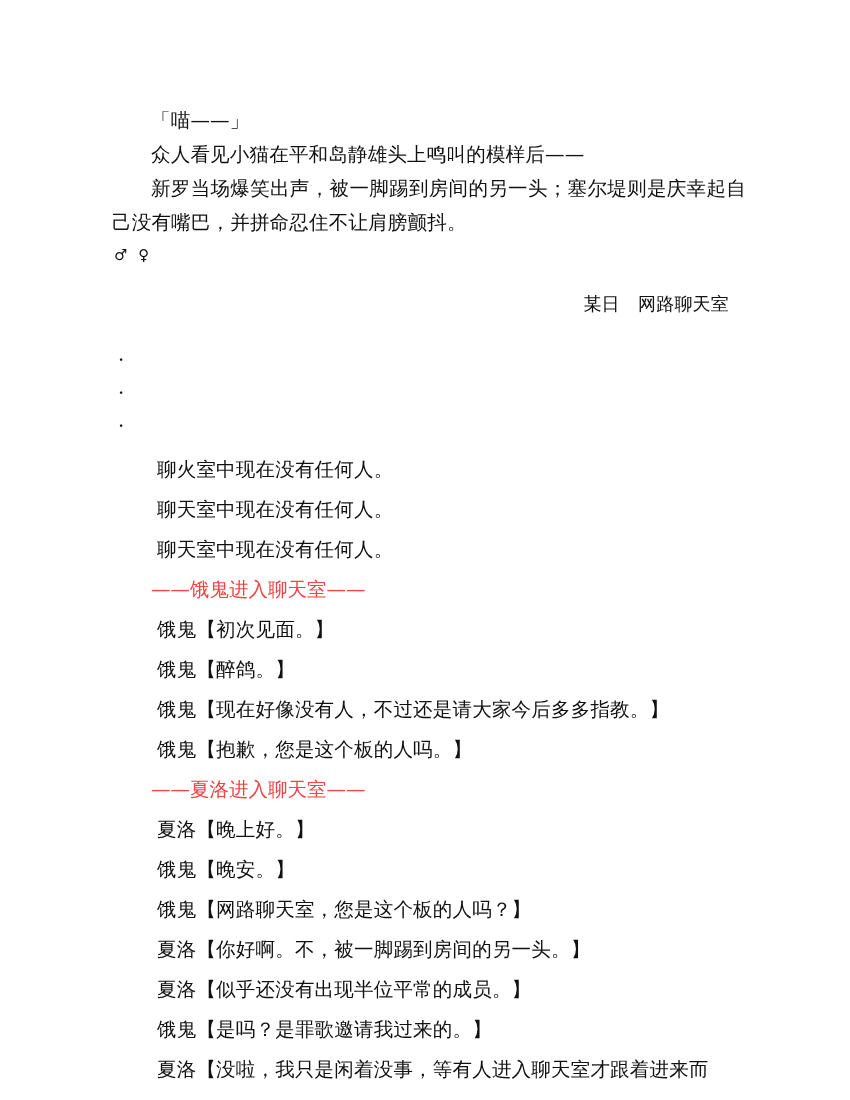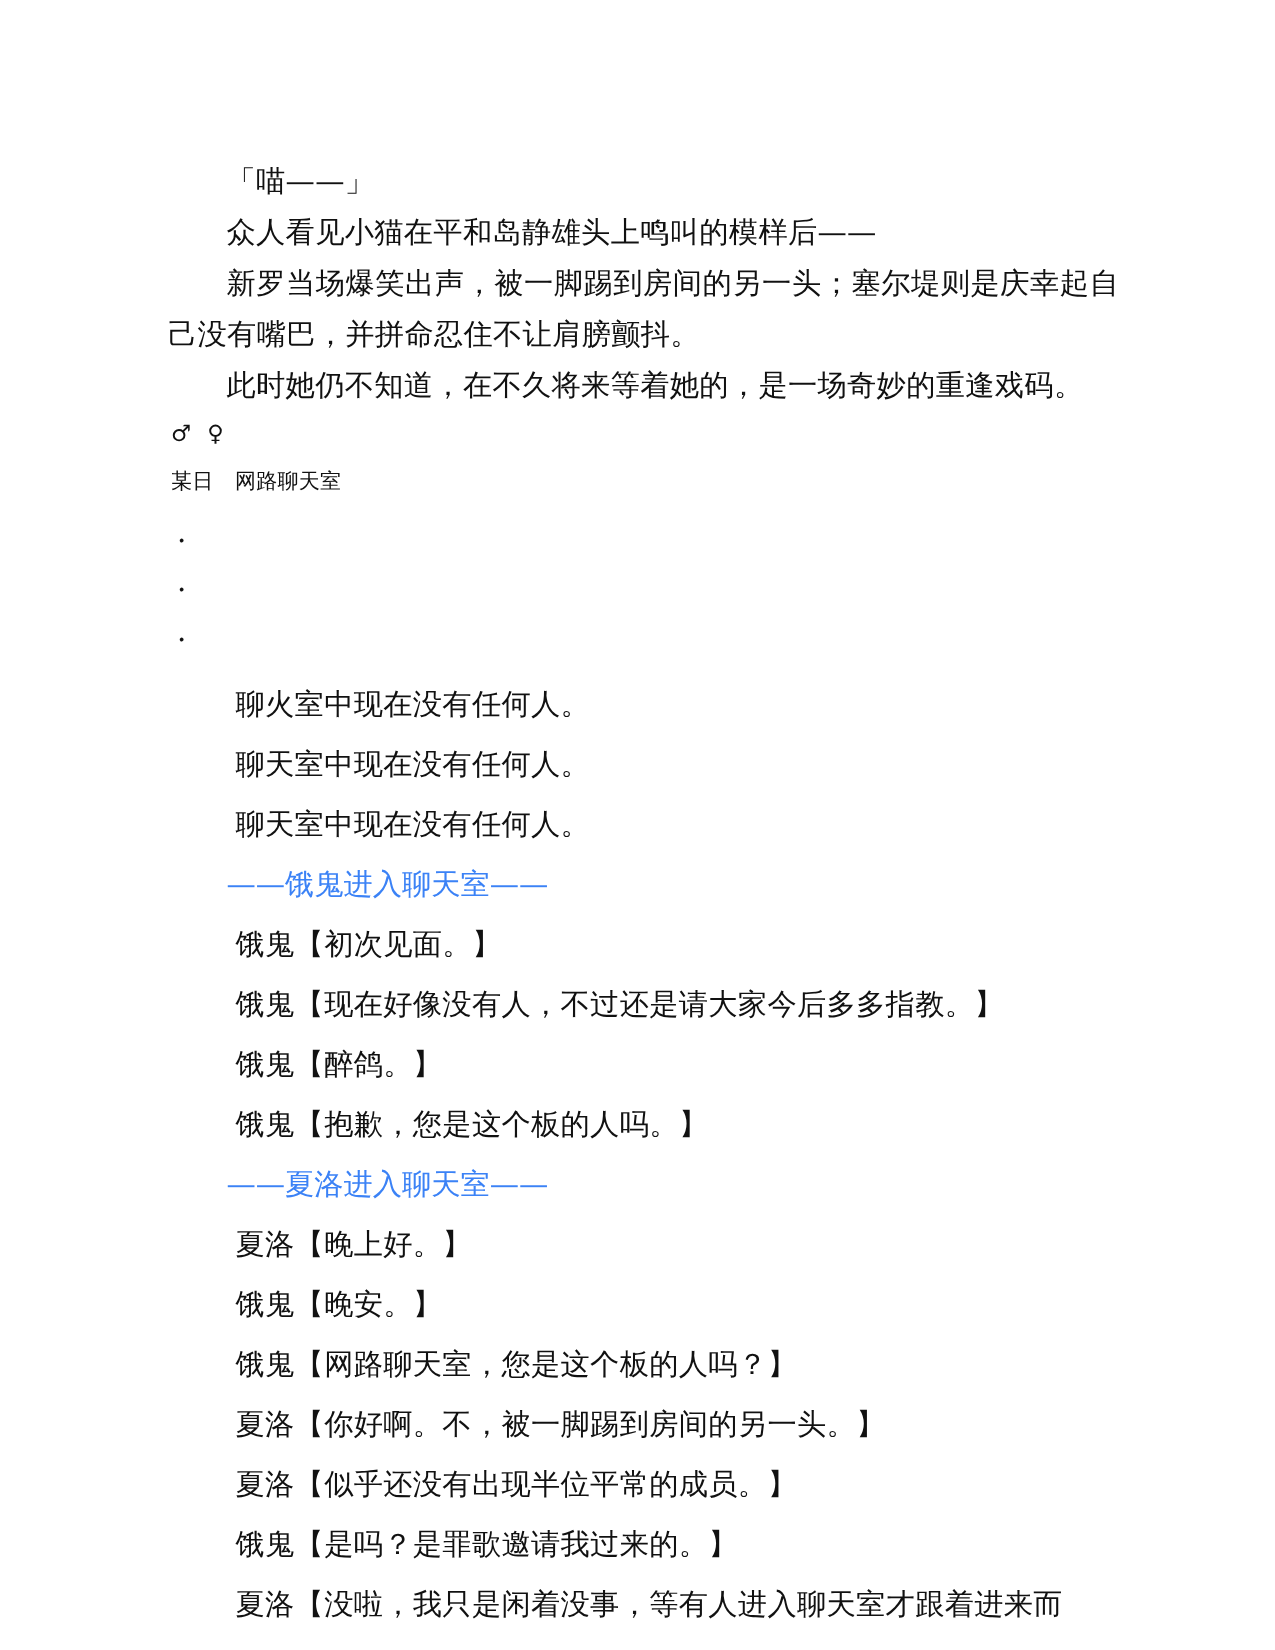--- a/index.html
+++ b/index.html
@@ -46,27 +46,28 @@
     line-height: 30px;
     margin: 0;
     padding-left: 2px;
     letter-spacing: 3px;
     color: #111111;
     font-family: "DejaVu Sans", "Liberation Sans", sans-serif;
   }
 
   
   .scene-line {
-    font-size: 14px;
+    font-size: 18px;
     line-height: 34px;
-    margin: 0;
+    margin: 17px;
     padding-left: 2px;
     white-space: pre;
     letter-spacing: 0.2px;
     color: #111111;
+    text-align: right;
   }
 
   
   .dot-line {
     font-size: 19.5px;
     line-height: 33px;
     height: 33px;
     margin: 0;
     padding-left: 6px;
     color: #111111;
@@ -84,59 +85,58 @@
   }
 
   
   .chat-event {
     font-size: 19.5px;
     line-height: 34px;
     margin: 0;
     text-indent: 2em;
     white-space: pre;
     letter-spacing: 0px;
-    color: #3b82f6;
+    color: #ef4444;
   }
 
   
   .gap-before {
     margin-top: 16px;
   }
 </style>
 </head>
 <body>
 
 <div class="page">
   <div class="text-block">
 
     <p class="para">「喵——」</p>
 
     <p class="para">众人看见小猫在平和岛静雄头上鸣叫的模样后——</p>
 
     <p class="para">新罗当场爆笑出声，被一脚踢到房间的另一头；塞尔堤则是庆幸起自己没有嘴巴，并拼命忍住不让肩膀颤抖。</p>
 
-    <p class="para">此时她仍不知道，在不久将来等着她的，是一场奇妙的重逢戏码。</p>
 
     <p class="symbol-line">♂ ♀</p>
 
     <p class="scene-line">某日　网路聊天室</p>
 
     <p class="dot-line">.</p>
     <p class="dot-line">.</p>
     <p class="dot-line">.</p>
 
     <p class="chat-line gap-before">聊火室中现在没有任何人。</p>
     <p class="chat-line">聊天室中现在没有任何人。</p>
     <p class="chat-line">聊天室中现在没有任何人。</p>
 
     <p class="chat-event">——饿鬼进入聊天室——</p>
 
     <p class="chat-line">饿鬼【初次见面。】</p>
+    <p class="chat-line">饿鬼【醉鸽。】</p>
     <p class="chat-line">饿鬼【现在好像没有人，不过还是请大家今后多多指教。】</p>
-    <p class="chat-line">饿鬼【醉鸽。】</p>
     <p class="chat-line">饿鬼【抱歉，您是这个板的人吗。】</p>
 
     <p class="chat-event">——夏洛进入聊天室——</p>
 
     <p class="chat-line">夏洛【晚上好。】</p>
     <p class="chat-line">饿鬼【晚安。】</p>
     <p class="chat-line">饿鬼【网路聊天室，您是这个板的人吗？】</p>
     <p class="chat-line">夏洛【你好啊。不，被一脚踢到房间的另一头。】</p>
     <p class="chat-line">夏洛【似乎还没有出现半位平常的成员。】</p>
     <p class="chat-line">饿鬼【是吗？是罪歌邀请我过来的。】</p>

